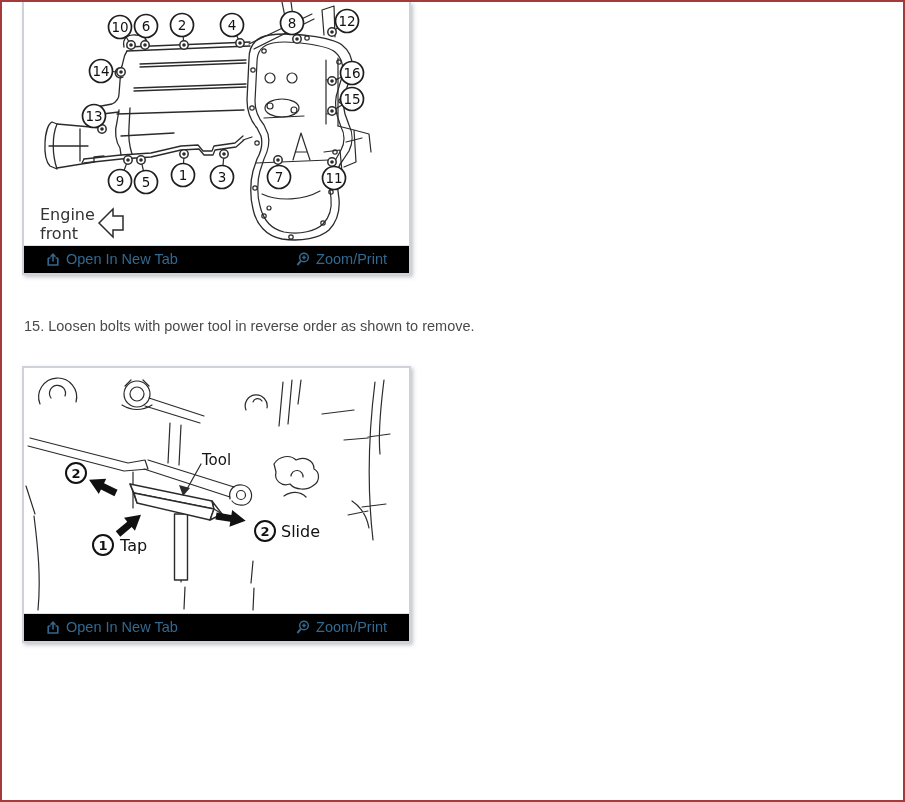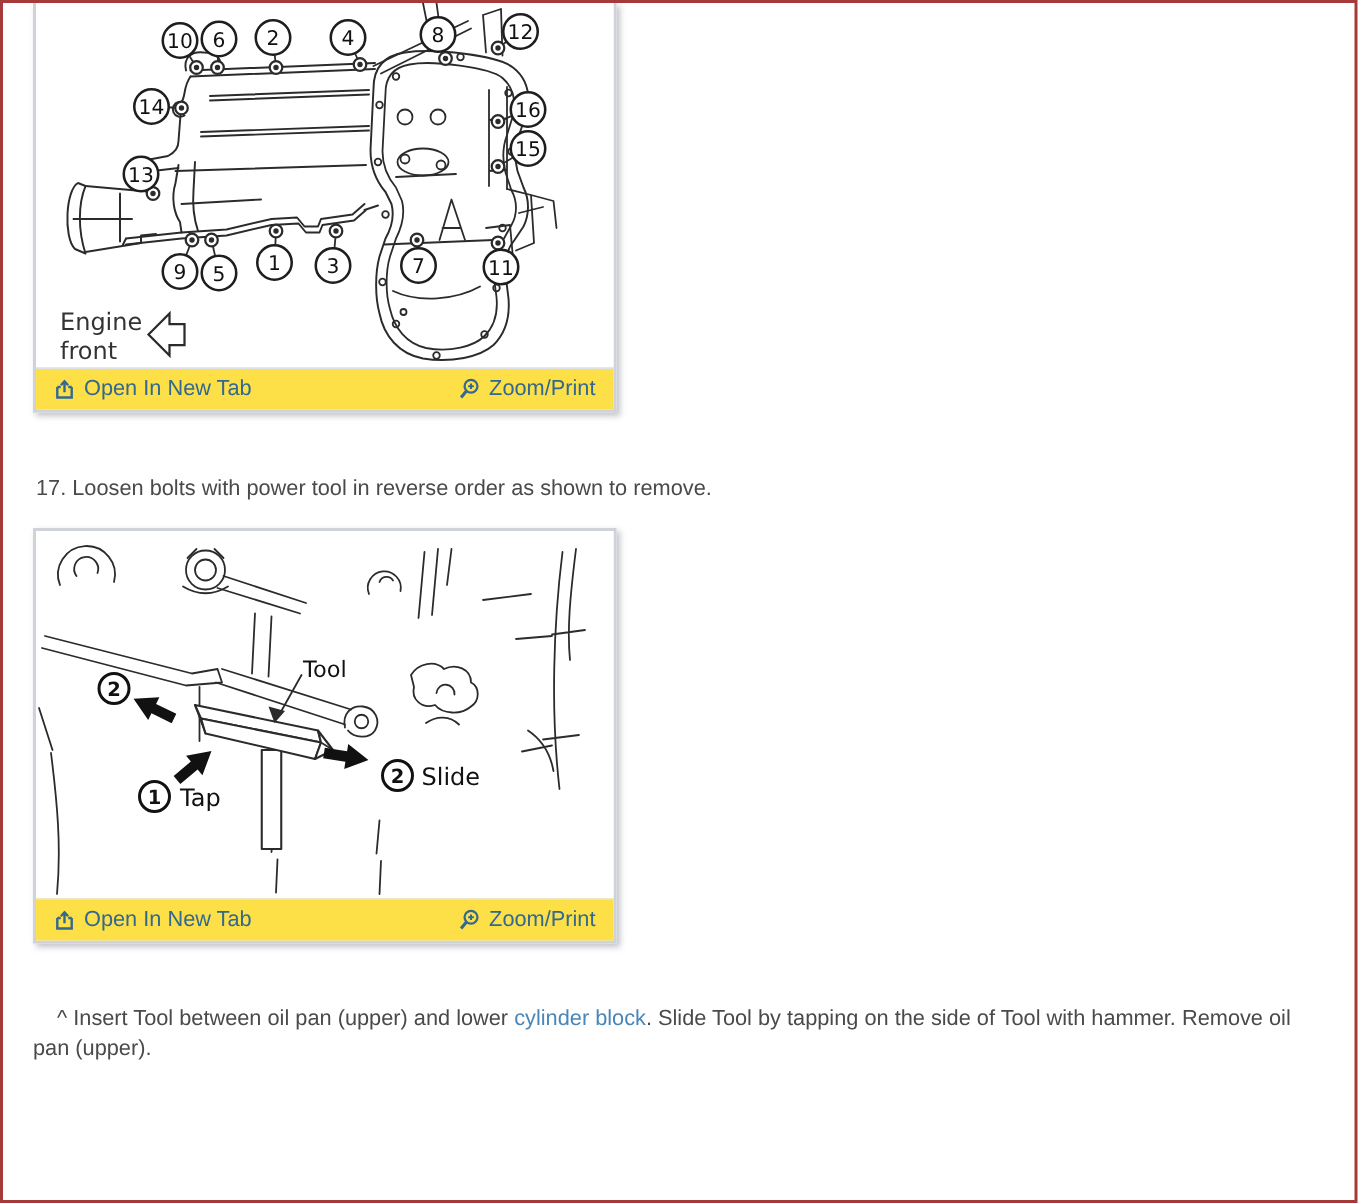--- a/index.html
+++ b/index.html
@@ -9,27 +9,27 @@
     font-family:"Liberation Sans","DejaVu Sans",sans-serif;
     color:#4a4a4a;
   }
   .content{position:relative;width:100%;height:100%;}
   
   .figure{
     margin-left:20px;width:389px;box-sizing:border-box;background:#fff;
     border:2px solid #cfd2d8;box-shadow:2px 2px 4px rgba(120,125,135,.45);
   }
   #fig1{border-top:none;}
-  #fig2{margin-top:16px;}
+  #fig2{margin-top:30px;}
   .fig-image{display:block;background:#fff;overflow:hidden;}
   #fig1 .fig-image{height:243px;}
   #fig2 .fig-image{height:245px;}
   .fig-footer{
-    height:27px;background:#fde047;border-top:1px solid #dde1e7;
-    display:flex;justify-content:space-between;align-items:center;padding:0 12px;
+    height:27px;background:#000000;border-top:1px solid #dde1e7;
+    display:flex;justify-content:space-between;align-items:center;padding:0 22px;
   }
   a.fig-link{
     color:#33688f;font-size:14.5px;text-decoration:none;cursor:pointer;
     display:flex;align-items:center;gap:6px;line-height:1;
   }
   a.fig-link svg{flex:0 0 auto;}
   
   .step-text{margin:41px 0 0 22px;font-size:14.5px;line-height:20px;}
   .notes{margin:40px 30px 0 20px;font-size:14.5px;line-height:20px;}
   .notes p{margin:0;}
@@ -208,21 +208,21 @@
         <svg width="14" height="15" viewBox="0 0 14 15">
           <circle cx="8" cy="5.5" r="4.3" fill="none" stroke="#33688f" stroke-width="1.5"></circle>
           <path d="M8,3.6 L8,7.4 M6.1,5.5 L9.9,5.5" stroke="#33688f" stroke-width="1.3"></path>
           <path d="M4.8,8.8 L1.4,13" stroke="#33688f" stroke-width="2"></path>
         </svg>
         <span>Zoom/Print</span>
       </a>
     </div>
   </figure>
 
-  <p class="step-text">17. Loosen bolts with power tool in reverse order as shown to remove.</p>
+  <p class="step-text">15. Loosen bolts with power tool in reverse order as shown to remove.</p>
 
   <figure class="figure" id="fig2">
     <div class="fig-image">
       <svg width="385" height="245" viewBox="0 0 385 245">
 
         <g class="sketch2">
           <path d="M16,36 A19,19 0 1 1 52,34"></path>
           <path d="M27,30 A8,8 0 1 1 41,28"></path>
           <circle cx="113" cy="26" r="13"></circle>
           <circle cx="113" cy="26" r="7"></circle>
@@ -283,16 +283,15 @@
           <circle cx="8" cy="5.5" r="4.3" fill="none" stroke="#33688f" stroke-width="1.5"></circle>
           <path d="M8,3.6 L8,7.4 M6.1,5.5 L9.9,5.5" stroke="#33688f" stroke-width="1.3"></path>
           <path d="M4.8,8.8 L1.4,13" stroke="#33688f" stroke-width="2"></path>
         </svg>
         <span>Zoom/Print</span>
       </a>
     </div>
   </figure>
 
   <div class="notes">
-    <p class="note-first"><span>^  Insert Tool between oil pan (upper) and lower </span><a class="inline-link">cylinder block</a><span>. Slide Tool by tapping on the side of Tool with hammer. Remove oil pan (upper).</span></p>
   </div>
 
 </div>
 
 </body></html>

